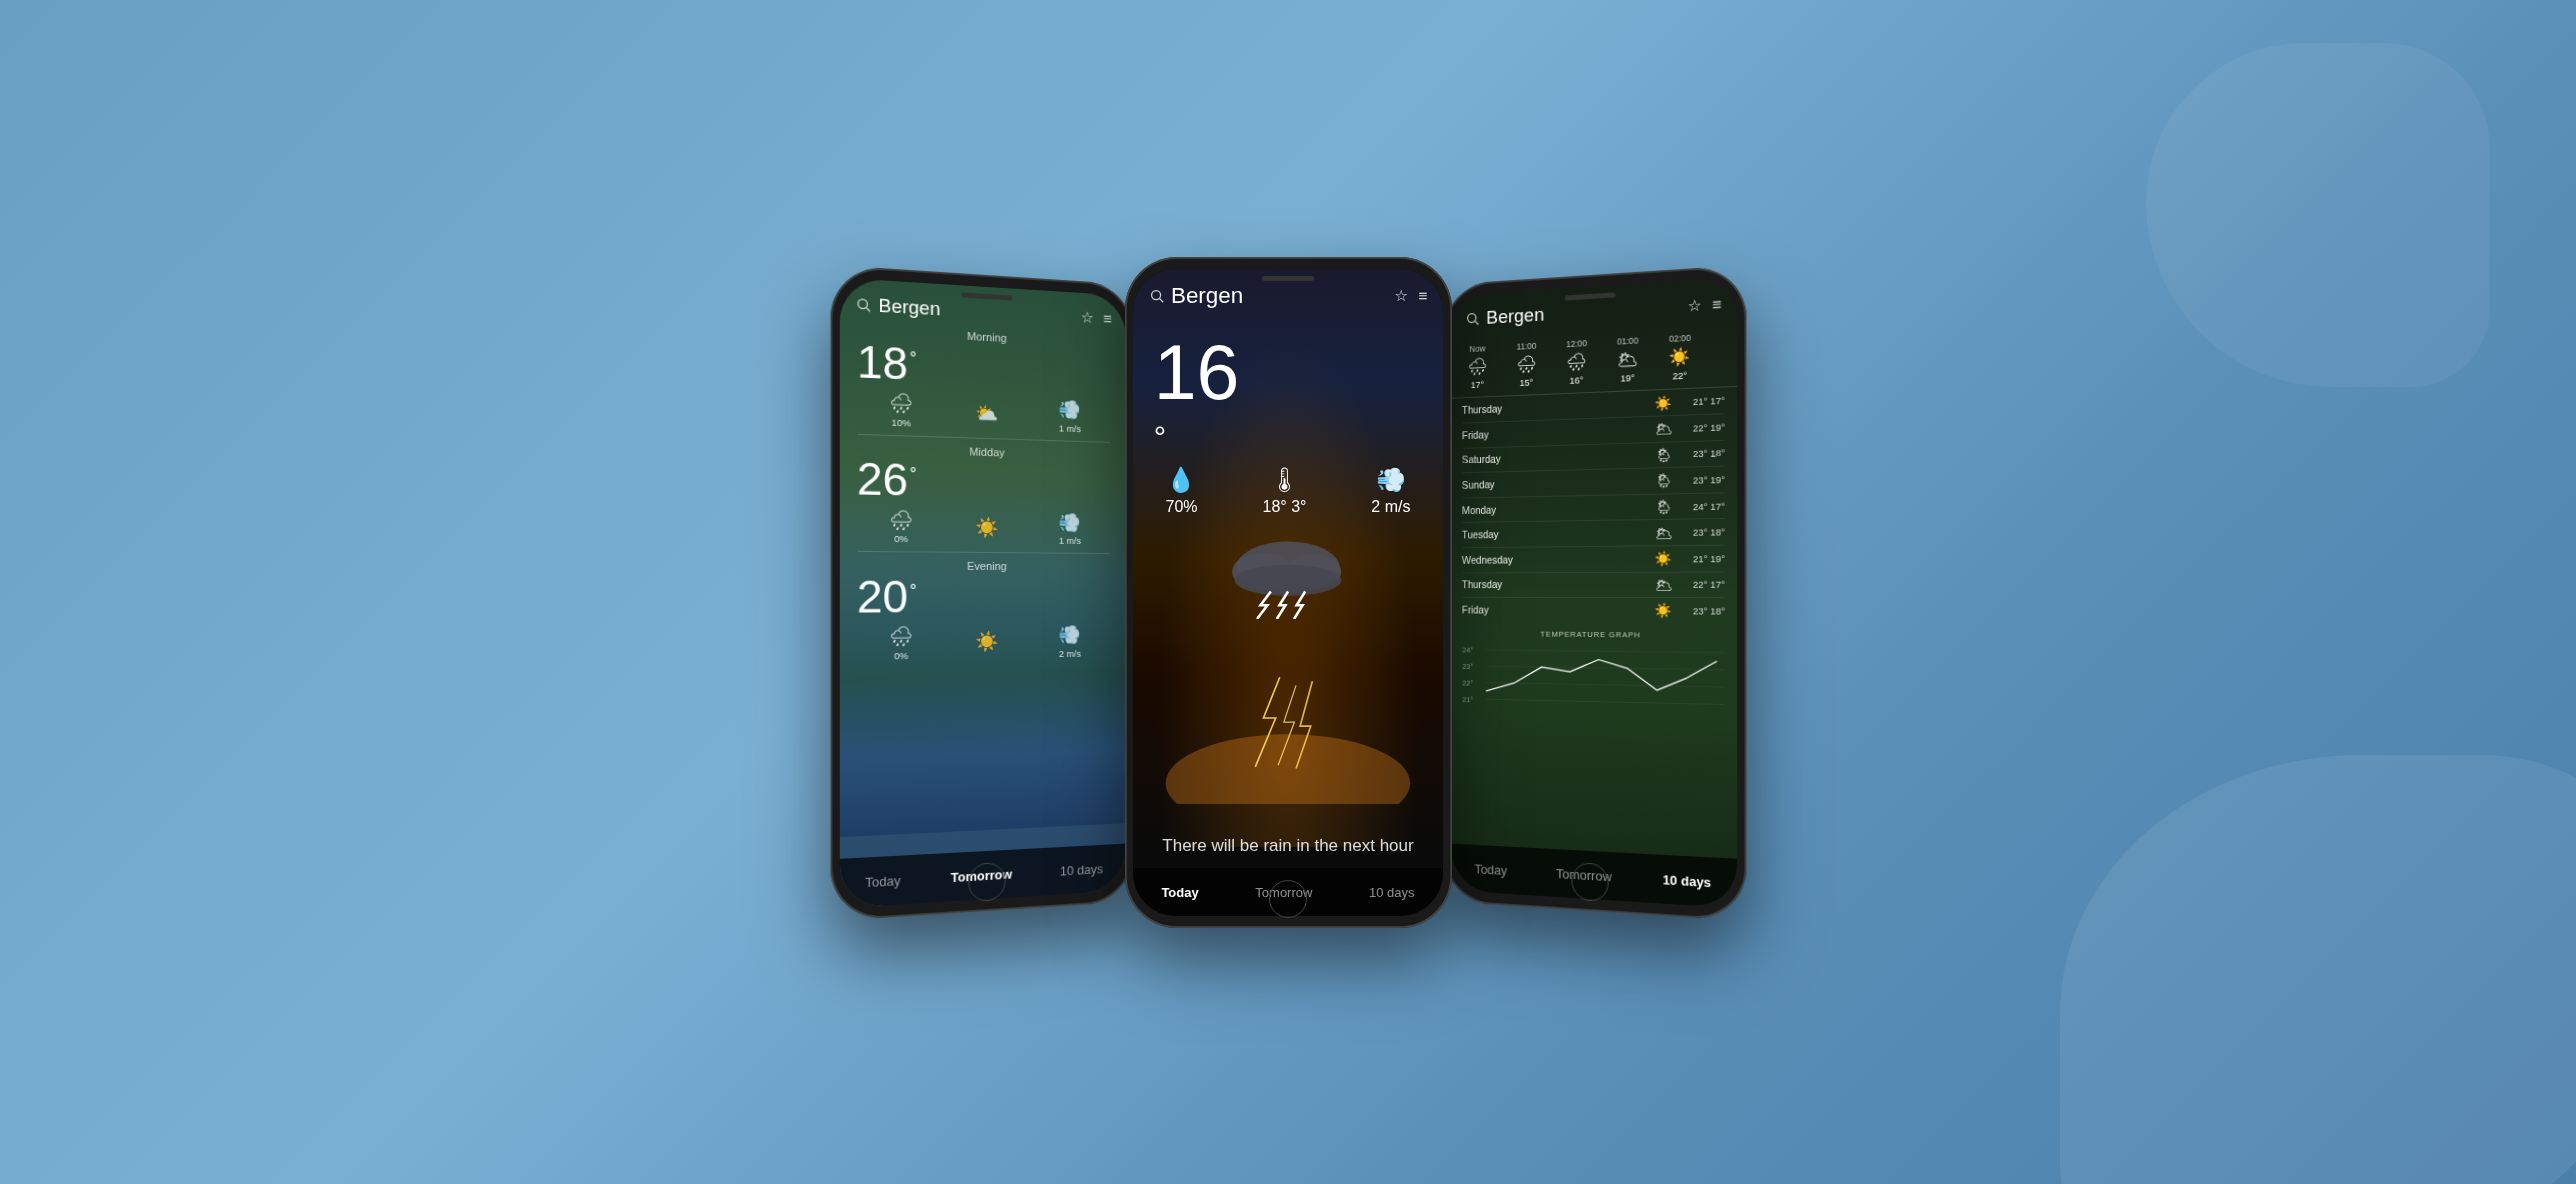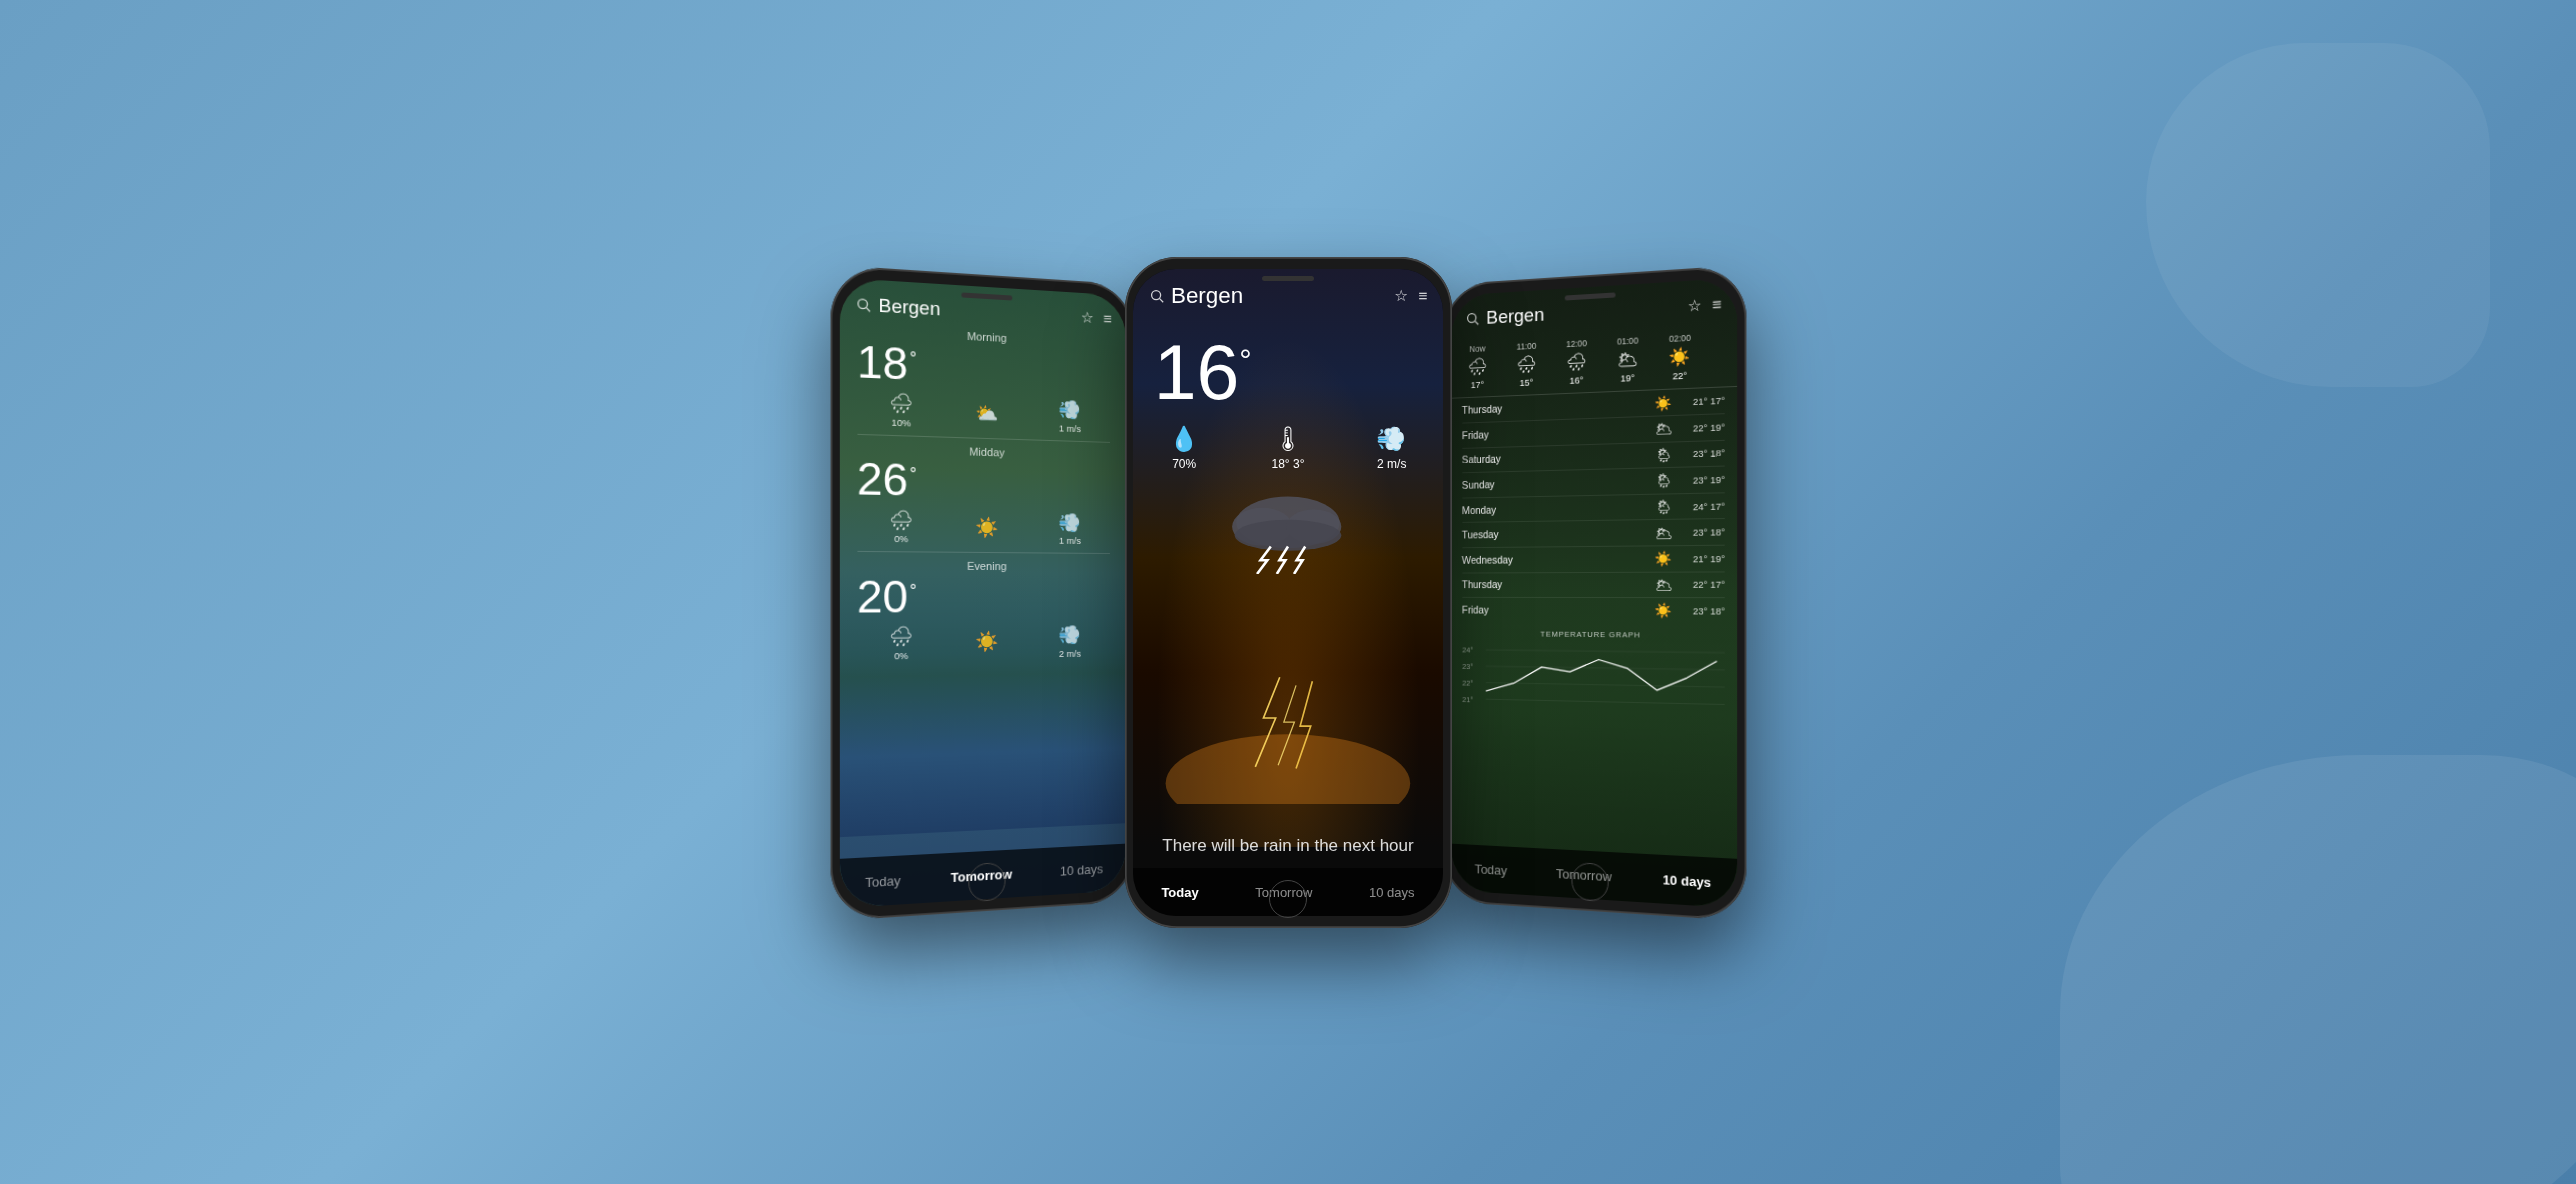--- a/index.html
+++ b/index.html
@@ -272,20 +272,21 @@
       z-index: 5;
       padding: 17px 20.6px 0;
       color: white;
     }
     .main-temp-display {
       font-size: 77px;
       font-weight: 100;
       line-height: 1;
       display: flex;
       align-items: flex-start;
+      flex-direction: column;
     }
     .main-temp-display .deg {
       font-size: 31px;
       font-weight: 200;
       margin-top: 10.3px;
     }
     .center-stats {
       display: flex;
       justify-content: space-around;
       padding: 13.8px 0 0;
@@ -297,21 +298,21 @@
       display: flex;
       flex-direction: column;
       align-items: center;
       gap: 3.4px;
       font-size: 11.2px;
     }
     .stat-icon {
       font-size: 24px;
     }
     .stat-value {
-      font-size: 12px;
+      font-size: 16px;
       font-weight: 400;
     }
     .storm-cloud-area {
       position: relative;
       z-index: 5;
       display: flex;
       justify-content: center;
       padding-top: 8.6px;
     }
 

